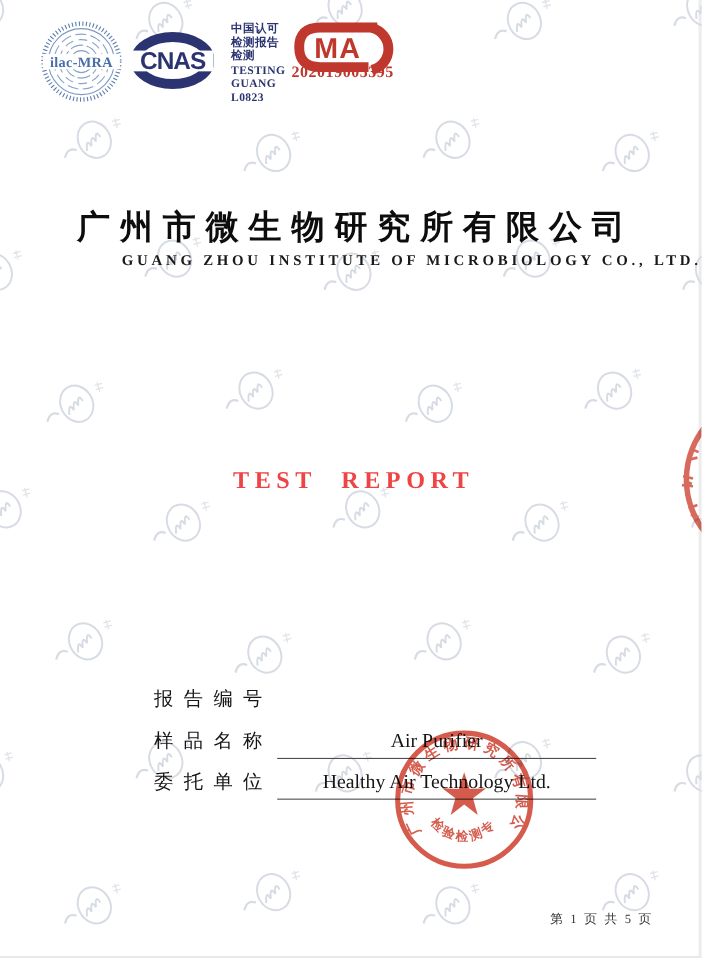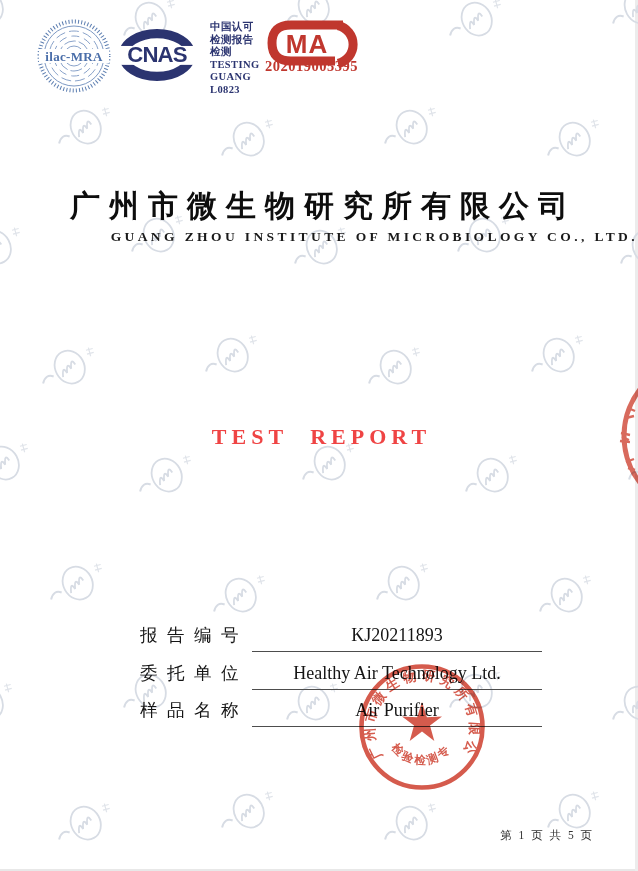--- a/index.html
+++ b/index.html
@@ -304,29 +304,28 @@
   <div class="cma-number">202019005395</div>
 
   <div class="company-cn">广州市微生物研究所有限公司</div>
   <div class="company-en">GUANG ZHOU INSTITUTE OF MICROBIOLOGY CO., LTD.</div>
 
   <div class="title-en">TEST REPORT</div>
 
   <div class="fields">
     <div class="field-row">
       <span class="field-label">报告编号</span>
-      <span class="field-value">KJ20211893</span>
+    </div>
+    <div class="field-row">
+      <span class="field-label">样品名称</span>
+      <span class="field-value">Air Purifier</span>
     </div>
     <div class="field-row">
       <span class="field-label">委托单位</span>
       <span class="field-value">Healthy Air Technology Ltd.</span>
-    </div>
-    <div class="field-row">
-      <span class="field-label">样品名称</span>
-      <span class="field-value">Air Purifier</span>
     </div>
   </div>
 
   <svg class="stamp" viewBox="0 0 132 132">
     <defs>
       <path id="arc-top" d="M 28.6,96.9 A 48,48 0 1 1 103.4,96.9" fill="none"></path>
       <path id="arc-bot" d="M 34,84 A 36.4,36.4 0 0 0 98,84" fill="none"></path>
     </defs>
     <circle cx="66" cy="66" r="60.5" fill="none" stroke="#cf4434" stroke-width="4.6"></circle>
     <polygon fill="#cf4434" points="66,41 70.9,56.2 86,55.5 74,64.6 78.3,80 66,70.4 53.7,80 58,64.6 46,55.5 61.1,56.2"></polygon>

